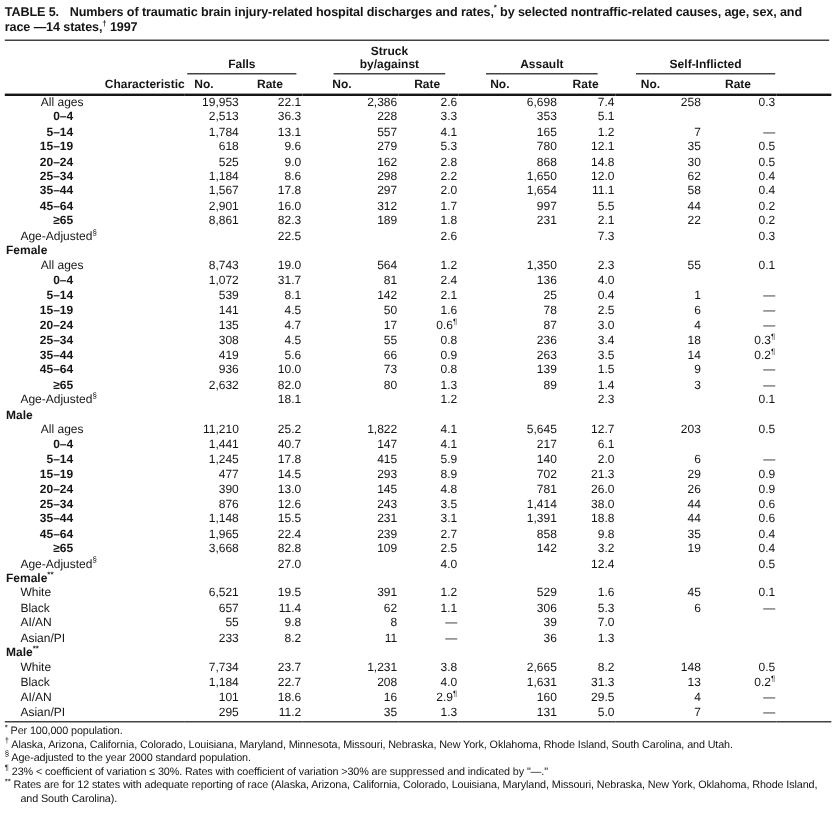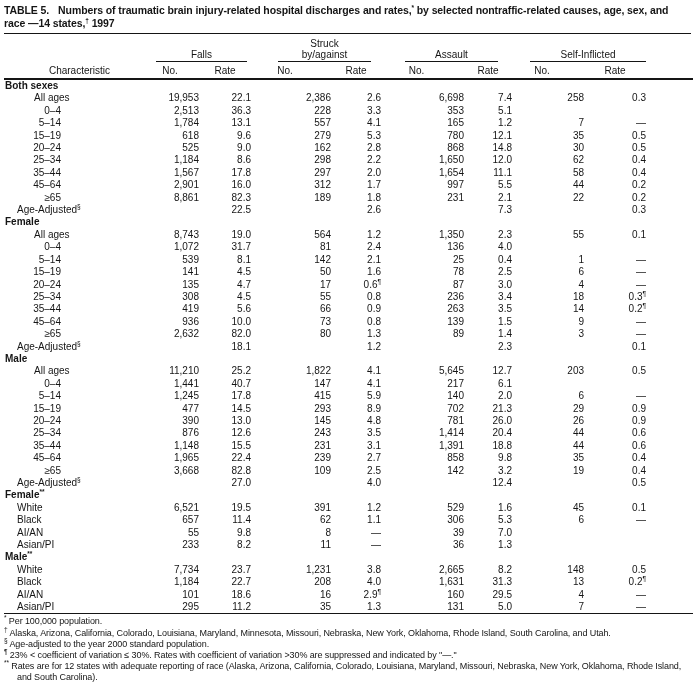--- a/index.html
+++ b/index.html
@@ -14,41 +14,41 @@
   .title{
     font-size:10.5px;font-weight:bold;line-height:13px;letter-spacing:-0.1px;
     padding-bottom:3px;border-bottom:1.5px solid #151515;
   }
   .title sup{font-size:6.5px;line-height:0;}
   .tgap{display:inline-block;width:9px;}
 
   
   table{border-collapse:collapse;table-layout:fixed;width:689px;}
   th,td{padding:0;font-size:10px;}
-  thead th{font-weight:normal;vertical-align:bottom;}
+  thead th{font-weight:bold;vertical-align:bottom;}
   .grp-row th{height:28px;}
   .gl1,.gl2{font-size:10px;line-height:11px;text-align:center;white-space:nowrap;}
   .grpbox{border-bottom:1.2px solid #151515;padding-bottom:1px;}
   .g0 .grpbox{margin:0 5px 0 2px;}
   .g1 .grpbox{margin:0 11px 0 26px;}
   .g2 .grpbox{margin:0 15px 0 23px;}
   .g3 .grpbox{margin:0 1px 0 17px;}
   .sub-row th{height:16px;line-height:14px;border-bottom:2.5px solid #151515;}
-  .char-h{text-align:center;padding-left:1px;margin-left:22px;}
+  .char-h{text-align:right;padding-left:1px;margin-left:22px;}
   .sub-no{text-align:center;padding-right:14px;}
   .sub-rate{text-align:center;padding-right:2px;}
 
   tbody td{height:12.4px;line-height:12.4px;white-space:nowrap;}
   .num{text-align:right;padding-right:1px;}
   .char{text-align:left;}
   .sec{font-weight:bold;padding-left:1px;}
   .l1{padding-left:13px;}
   .l2{padding-left:30px;}
   .age{padding-left:4px;}
-  .ageblk{display:inline-block;width:53px;text-align:right;}
+  .ageblk{display:inline-block;width:53px;text-align:right;font-weight:bold;}
   tbody tr:last-child td{border-bottom:1.5px solid #151515;}
   tbody sup, thead sup{font-size:6.5px;line-height:0;}
 
   
   .footnotes{padding-top:2px;font-size:9px;line-height:11.2px;letter-spacing:-0.1px;}
   .fn{padding-left:13px;text-indent:-13px;}
   .fn sup{font-size:6.5px;line-height:0;}
 </style>
 </head>
 <body>
@@ -109,23 +109,20 @@
         <th class="sub-rate">Rate</th>
         <th class="sub-no">No.</th>
         <th class="sub-rate">Rate</th>
         <th class="sub-no">No.</th>
         <th class="sub-rate">Rate</th>
         <th></th>
       </tr>
     </thead>
     <tbody>
         <tr>
-          <td colspan="10" class="char sec">Both sexes</td>
-        </tr>
-        <tr>
           <td class="char l2">All ages</td>
           <td class="num">19,953</td>
           <td class="num">22.1</td>
           <td class="num">2,386</td>
           <td class="num">2.6</td>
           <td class="num">6,698</td>
           <td class="num">7.4</td>
           <td class="num">258</td>
           <td class="num">0.3</td>
           <td></td>
@@ -424,21 +421,21 @@
           <td class="num">0.9</td>
           <td></td>
         </tr>
         <tr>
           <td class="char age"><span class="ageblk">25–34</span></td>
           <td class="num">876</td>
           <td class="num">12.6</td>
           <td class="num">243</td>
           <td class="num">3.5</td>
           <td class="num">1,414</td>
-          <td class="num">20.4</td>
+          <td class="num">38.0</td>
           <td class="num">44</td>
           <td class="num">0.6</td>
           <td></td>
         </tr>
         <tr>
           <td class="char age"><span class="ageblk">35–44</span></td>
           <td class="num">1,148</td>
           <td class="num">15.5</td>
           <td class="num">231</td>
           <td class="num">3.1</td>

